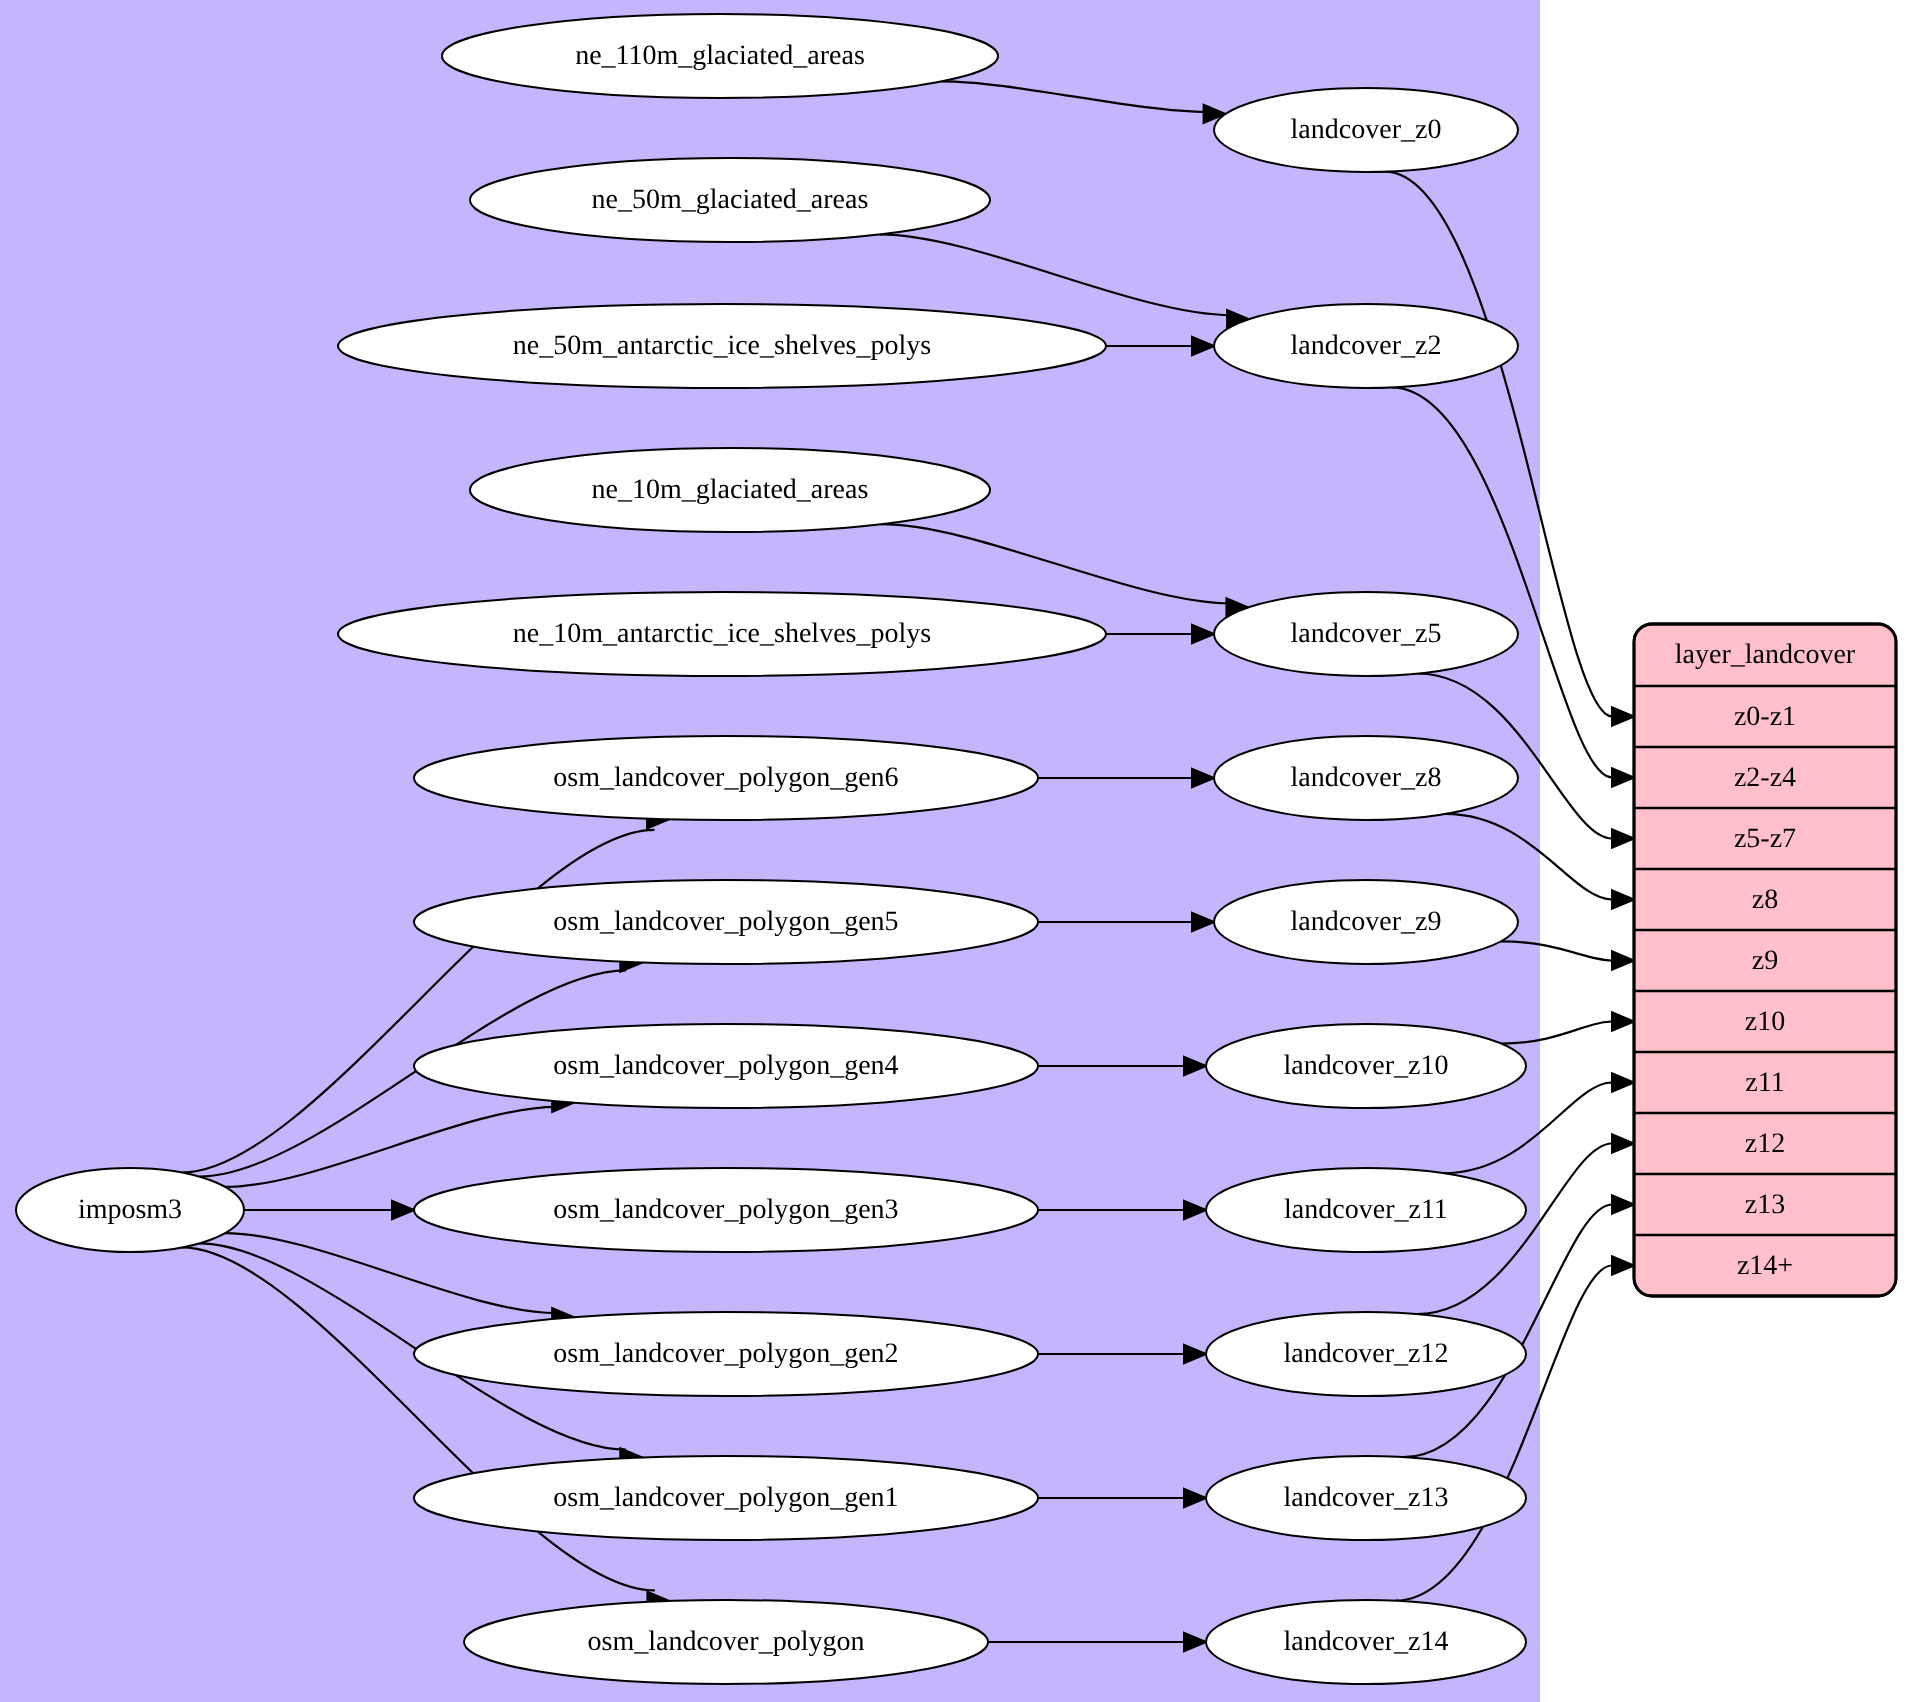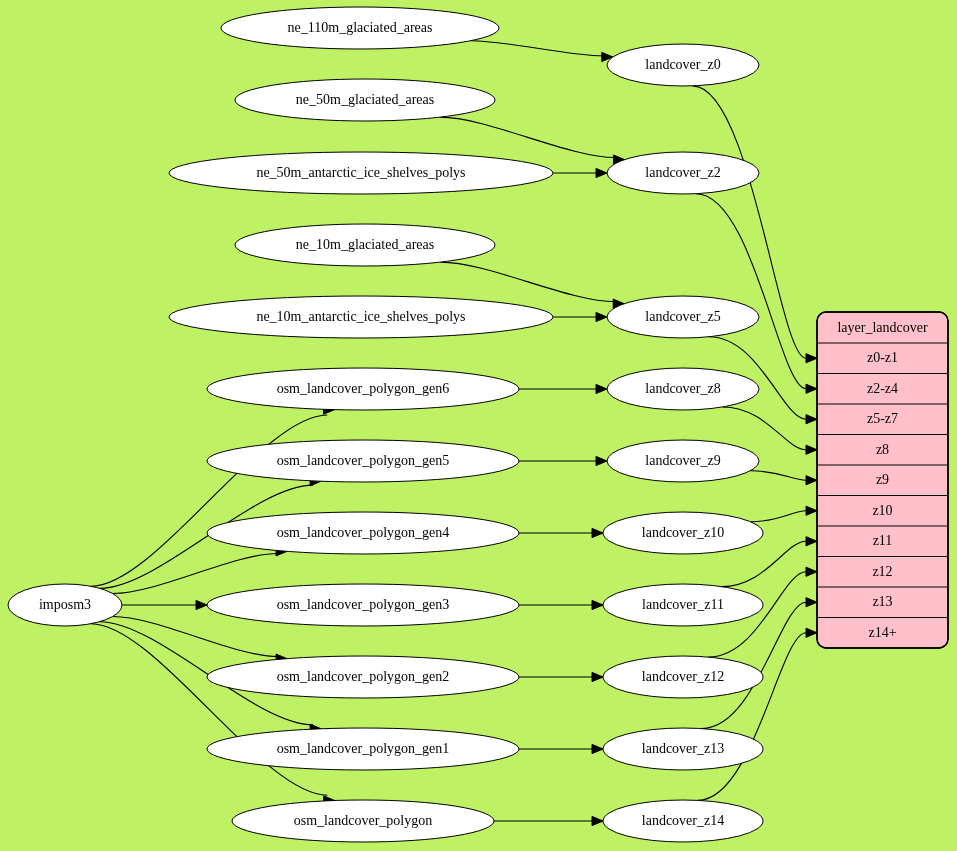--- a/index.html
+++ b/index.html
@@ -2,23 +2,23 @@
 <html><head>
 <meta charset="utf-8">
 <style>
   html, body {
     margin: 0;
     padding: 0;
     background: #ffffff;
   }
   #graph-root {
     position: relative;
-    width: 957px;
+    width: 770px;
     height: 851px;
-    background: #bef264;
+    background: #c4b5fd;
     font-family: "Liberation Serif", "DejaVu Serif", serif;
   }
   svg#graph-svg {
     position: absolute;
     left: 0;
     top: 0;
     width: 957px;
     height: 851px;
     display: block;
   }

